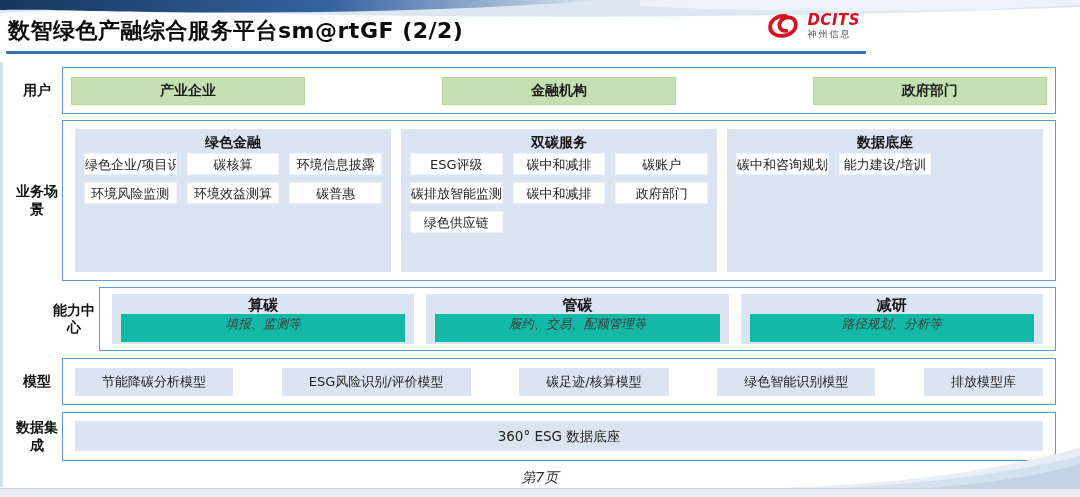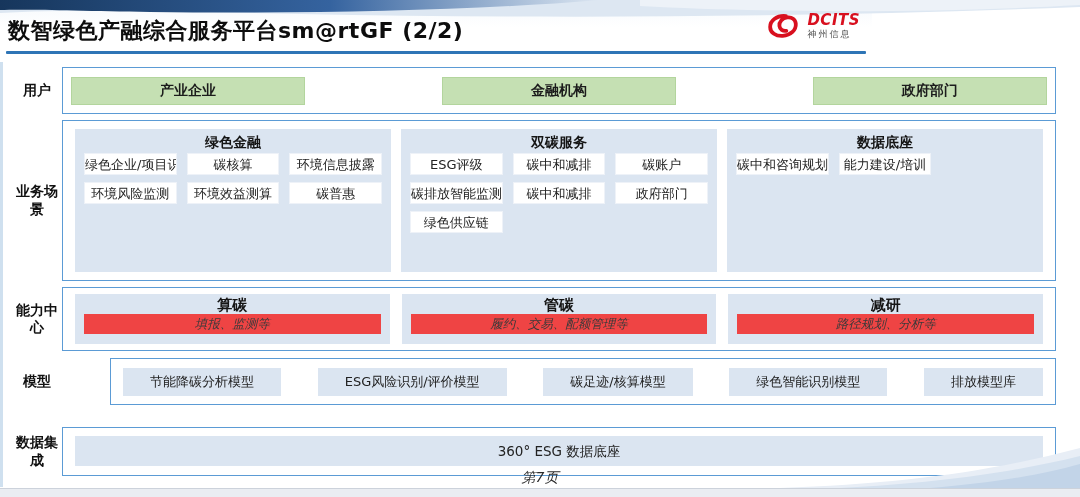--- a/index.html
+++ b/index.html
@@ -27,27 +27,27 @@
   .row-users .row-box { display:flex; align-items:center; justify-content:space-between; padding:8px 8px; }
   .user-btn { width:24%; height:28px; background:#c5e0b3; border:1px solid #b3d59d; display:flex; align-items:center; justify-content:center; font-size:14px; font-weight:bold; color:#1c1c1c; }
 
   .row-scenarios { height:161px; margin-bottom:6px; }
   .row-scenarios .row-box { display:flex; gap:10px; padding:8px 12px; }
   .scen-col { flex:1; background:#dbe5f1; padding:2px 9px 6px; }
   .scen-title { text-align:center; font-weight:bold; font-size:14px; color:#151515; height:22px; line-height:22px; }
   .scen-grid { display:grid; grid-template-columns:1fr 1fr 1fr; gap:7px 10px; }
   .scen-item { background:#fff; border:1px solid #eef2f8; height:22px; line-height:21px; text-align:center; font-size:13px; color:#232323; white-space:nowrap; overflow:hidden; }
 
-  .row-capabilities { height:64px; margin-bottom:7px; }
+  .row-capabilities { height:64px; margin-bottom:7px;margin-left:37px; }
   .row-capabilities .row-box { display:flex; gap:12px; padding:6px 12px; }
   .cap-panel { flex:1; background:#dbe5f1; padding:2px 9px 5px; }
   .cap-title { text-align:center; font-weight:bold; font-size:15px; color:#151515; height:18px; line-height:18px; }
-  .cap-desc { background:#ef4444; height:20px; line-height:20px; text-align:center; font-style:italic; font-size:12.5px; color:#3a3a3a; }
+  .cap-desc { background:#14b8a6; height:28px; line-height:20px; text-align:center; font-style:italic; font-size:12.5px; color:#3a3a3a; }
 
-  .row-models { height:47px; margin-bottom:22px;gap:48px; }
+  .row-models { height:47px; margin-bottom:7px; }
   .row-models .row-box { display:flex; align-items:center; justify-content:space-between; padding:8px 12px; }
   .model-box { background:#dbe5f1; height:28px; line-height:28px; padding:0 27px; text-align:center; font-size:13px; color:#222; white-space:nowrap; }
 
   .row-data { height:49px; }
   .row-data .row-box { padding:8px 12px; }
   .data-box { background:#dbe5f1; height:30px; line-height:30px; text-align:center; font-size:13.5px; color:#222; }
 
   
   .footer-page { position:absolute; left:0; top:469px; width:100%; text-align:center; font-size:14px; font-style:italic; color:#2b2b2b; }
   .bottom-band { position:absolute; left:0; bottom:0; width:1080px; height:9px; background:#eaedf2; border-top:1px solid #ccd2db; }

